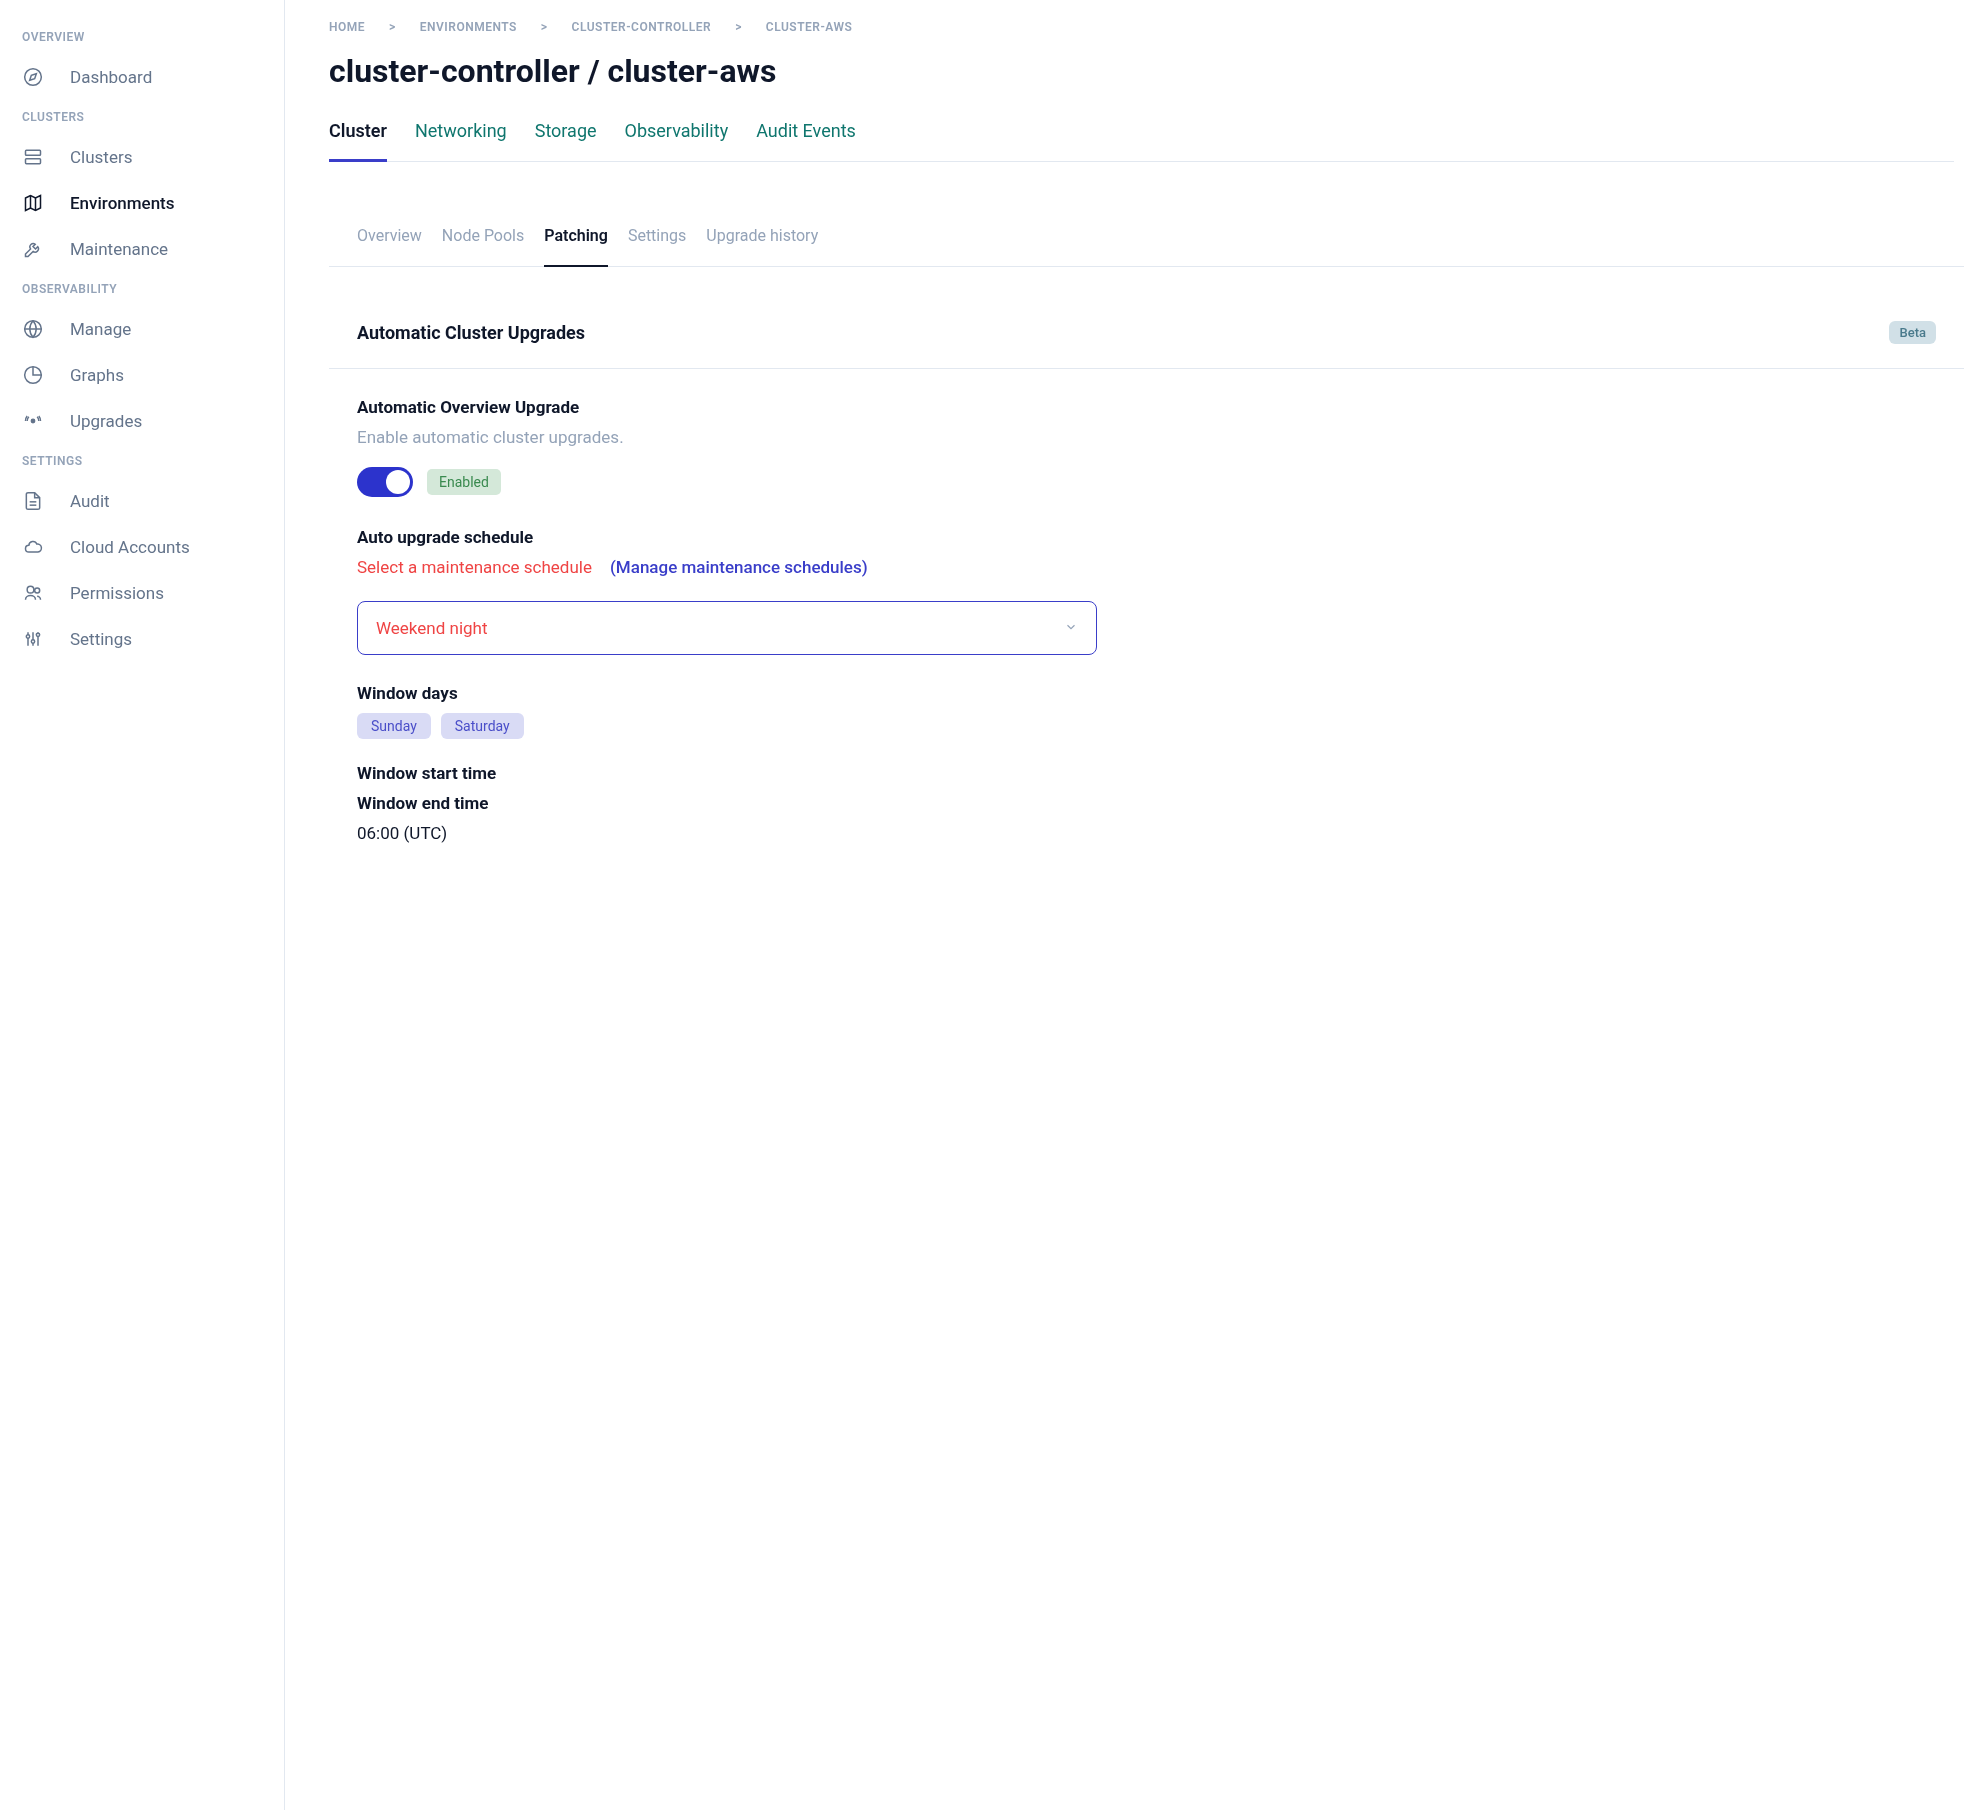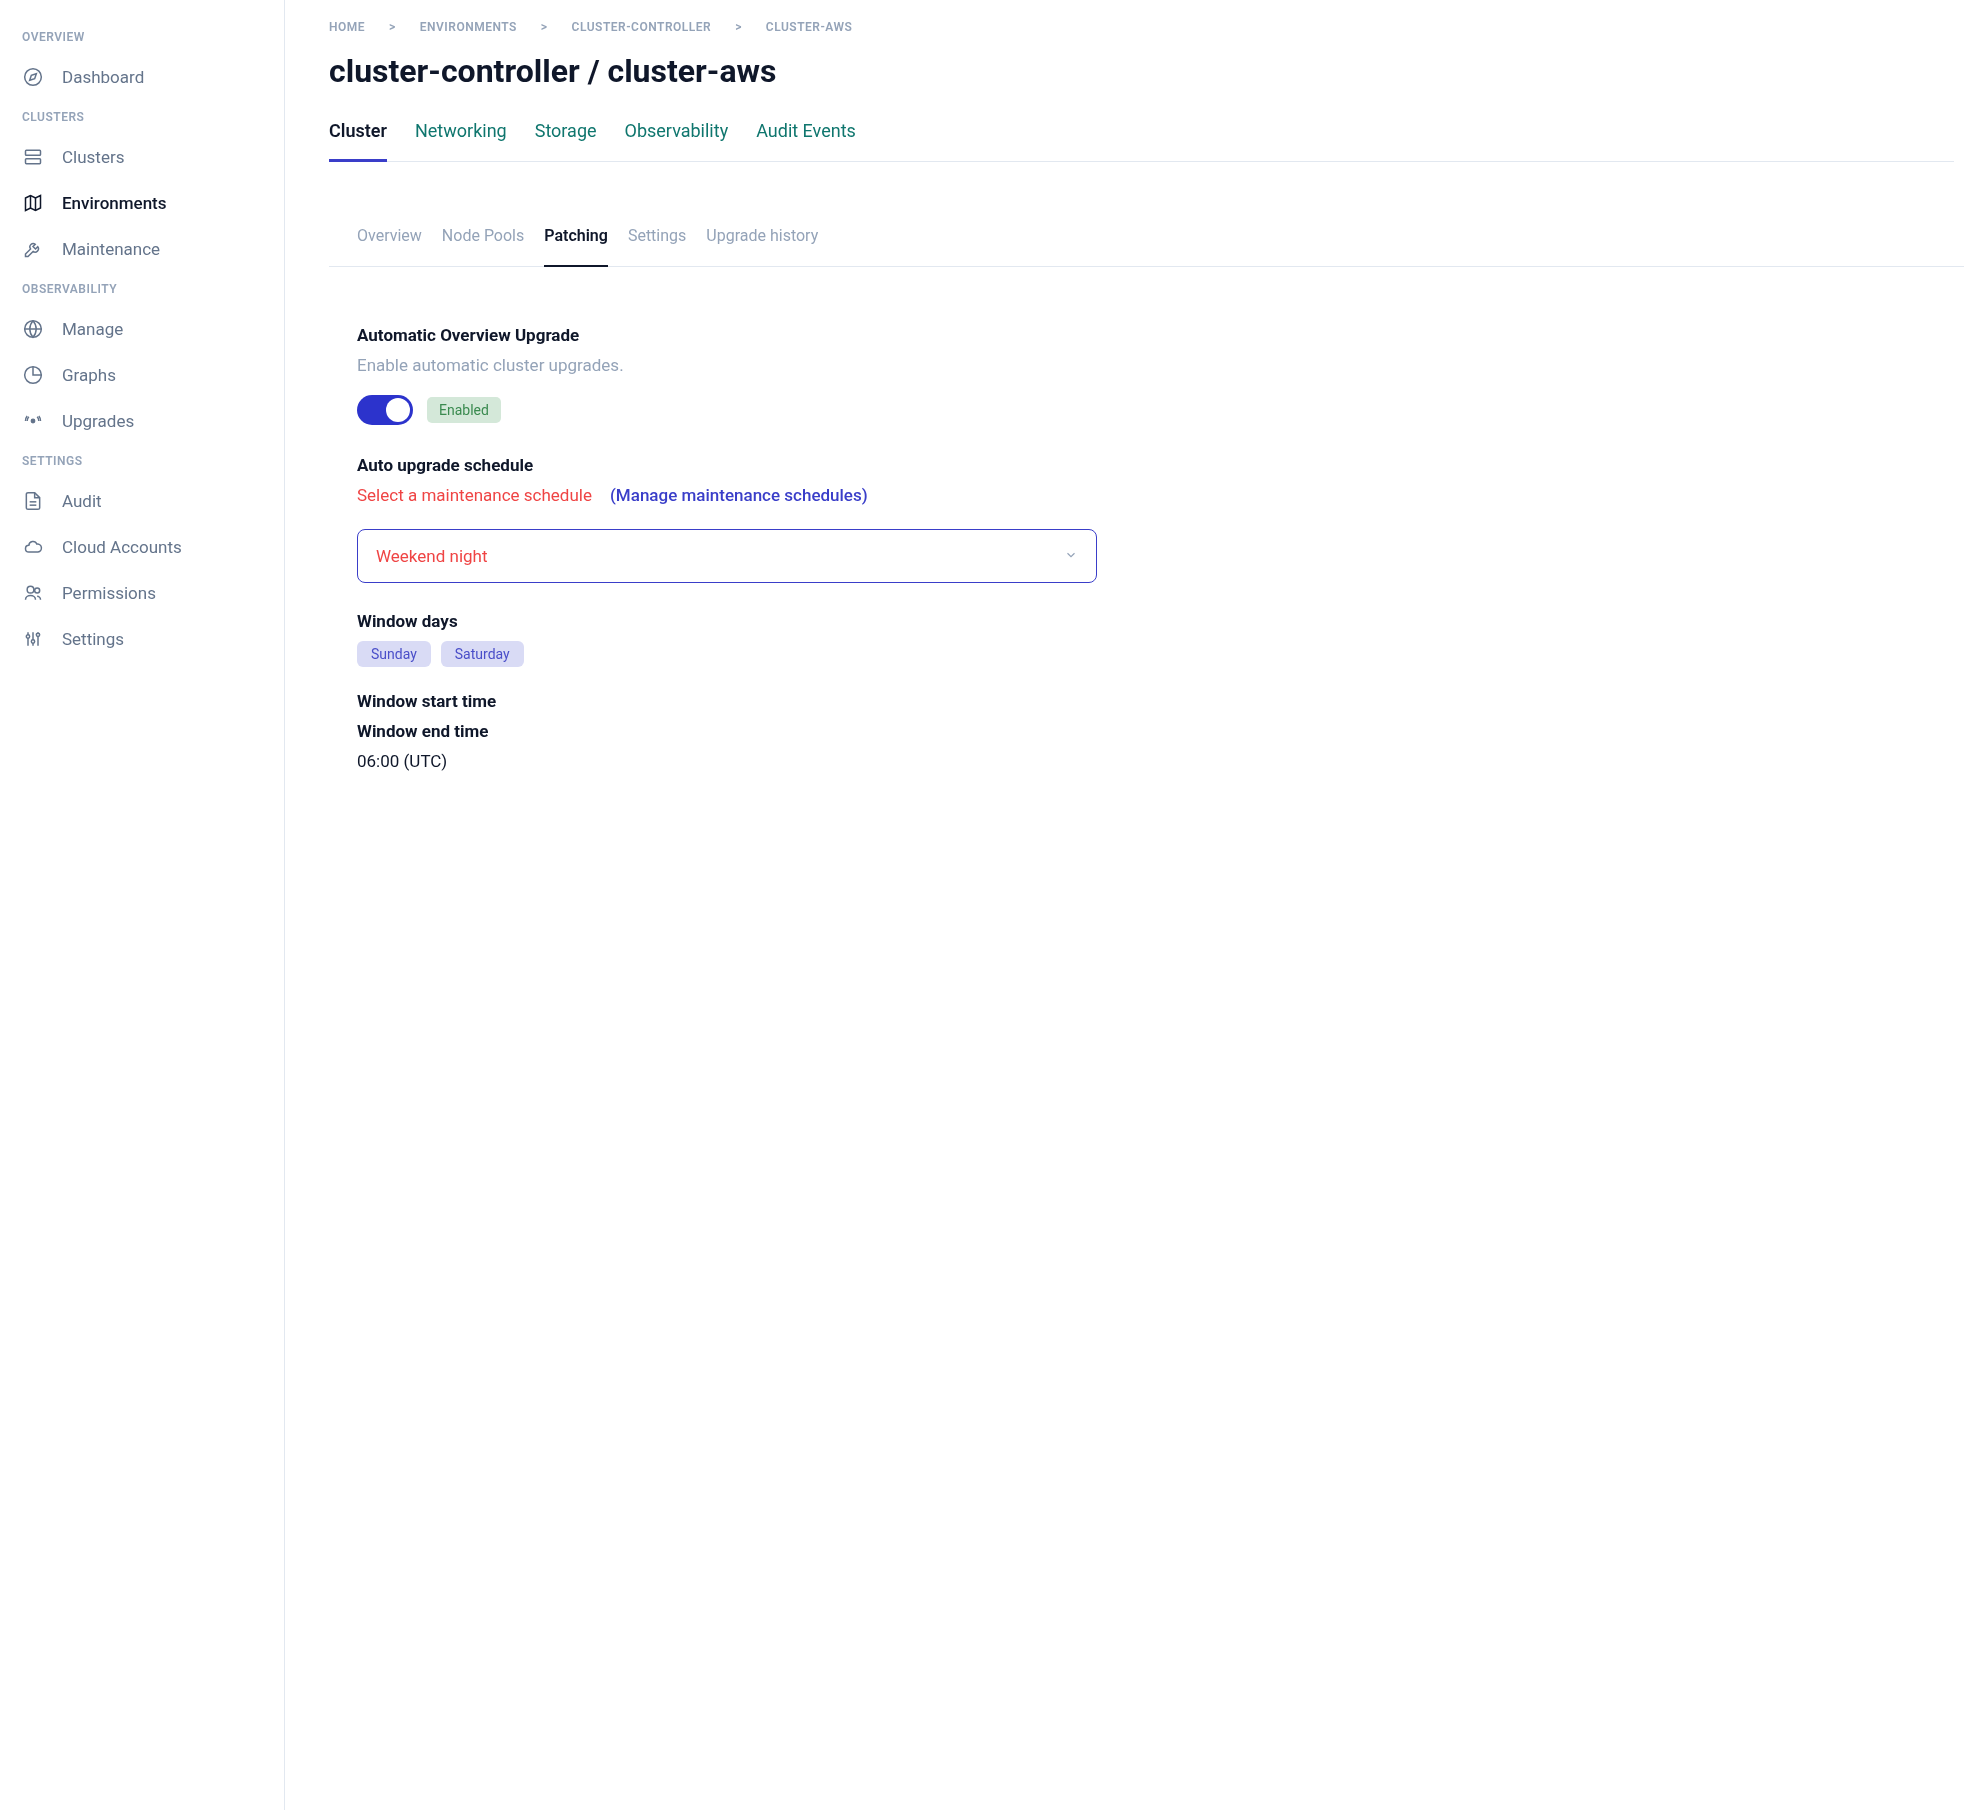--- a/index.html
+++ b/index.html
@@ -20,21 +20,21 @@
   font-size: 12px;
   font-weight: 600;
   letter-spacing: 0.5px;
   color: #94a3b8;
   padding: 10px 22px 10px 22px;
   text-transform: uppercase;
 }
 .sidebar-item {
   display: flex;
   align-items: center;
-  gap: 18px;
+  gap: 26px;
   padding: 12px 22px;
   font-size: 17px;
   color: #64748b;
   cursor: pointer;
 }
 .sidebar-item.active {
   color: #0f172a;
   font-weight: 500;
 }
 .sidebar-item .icon {
@@ -418,20 +418,24 @@
     <div class="subtabs">
       <div class="subtab">Overview</div>
       <div class="subtab">Node Pools</div>
       <div class="subtab active">Patching</div>
       <div class="subtab">Settings</div>
       <div class="subtab">Upgrade history</div>
     </div>
   </div>
 
   <div class="panel">
+    <div class="panel-header">
+      <div class="panel-title">Automatic Cluster Upgrades</div>
+      <div class="badge-beta">Beta</div>
+    </div>
 
     <div class="panel-body">
       <div class="field-title">Automatic Overview Upgrade</div>
       <div class="field-desc">Enable automatic cluster upgrades.</div>
       <div class="toggle-row">
         <div class="toggle"></div>
         <div class="badge-enabled">Enabled</div>
       </div>
 
       <div class="field-title">Auto upgrade schedule</div>

